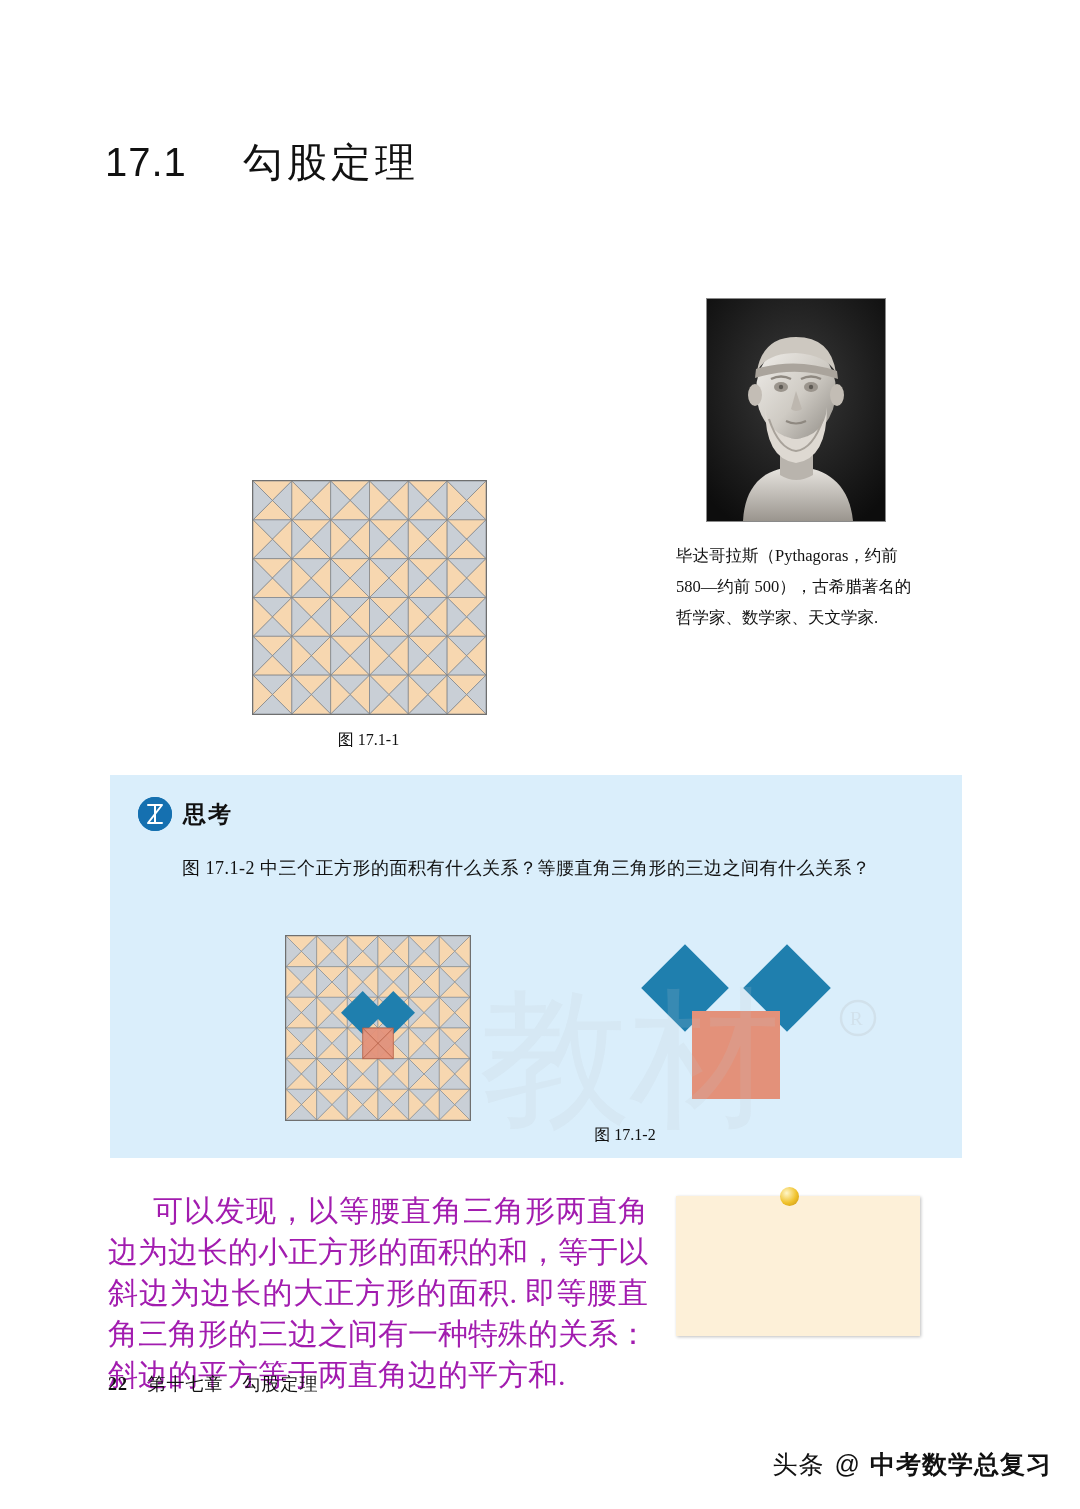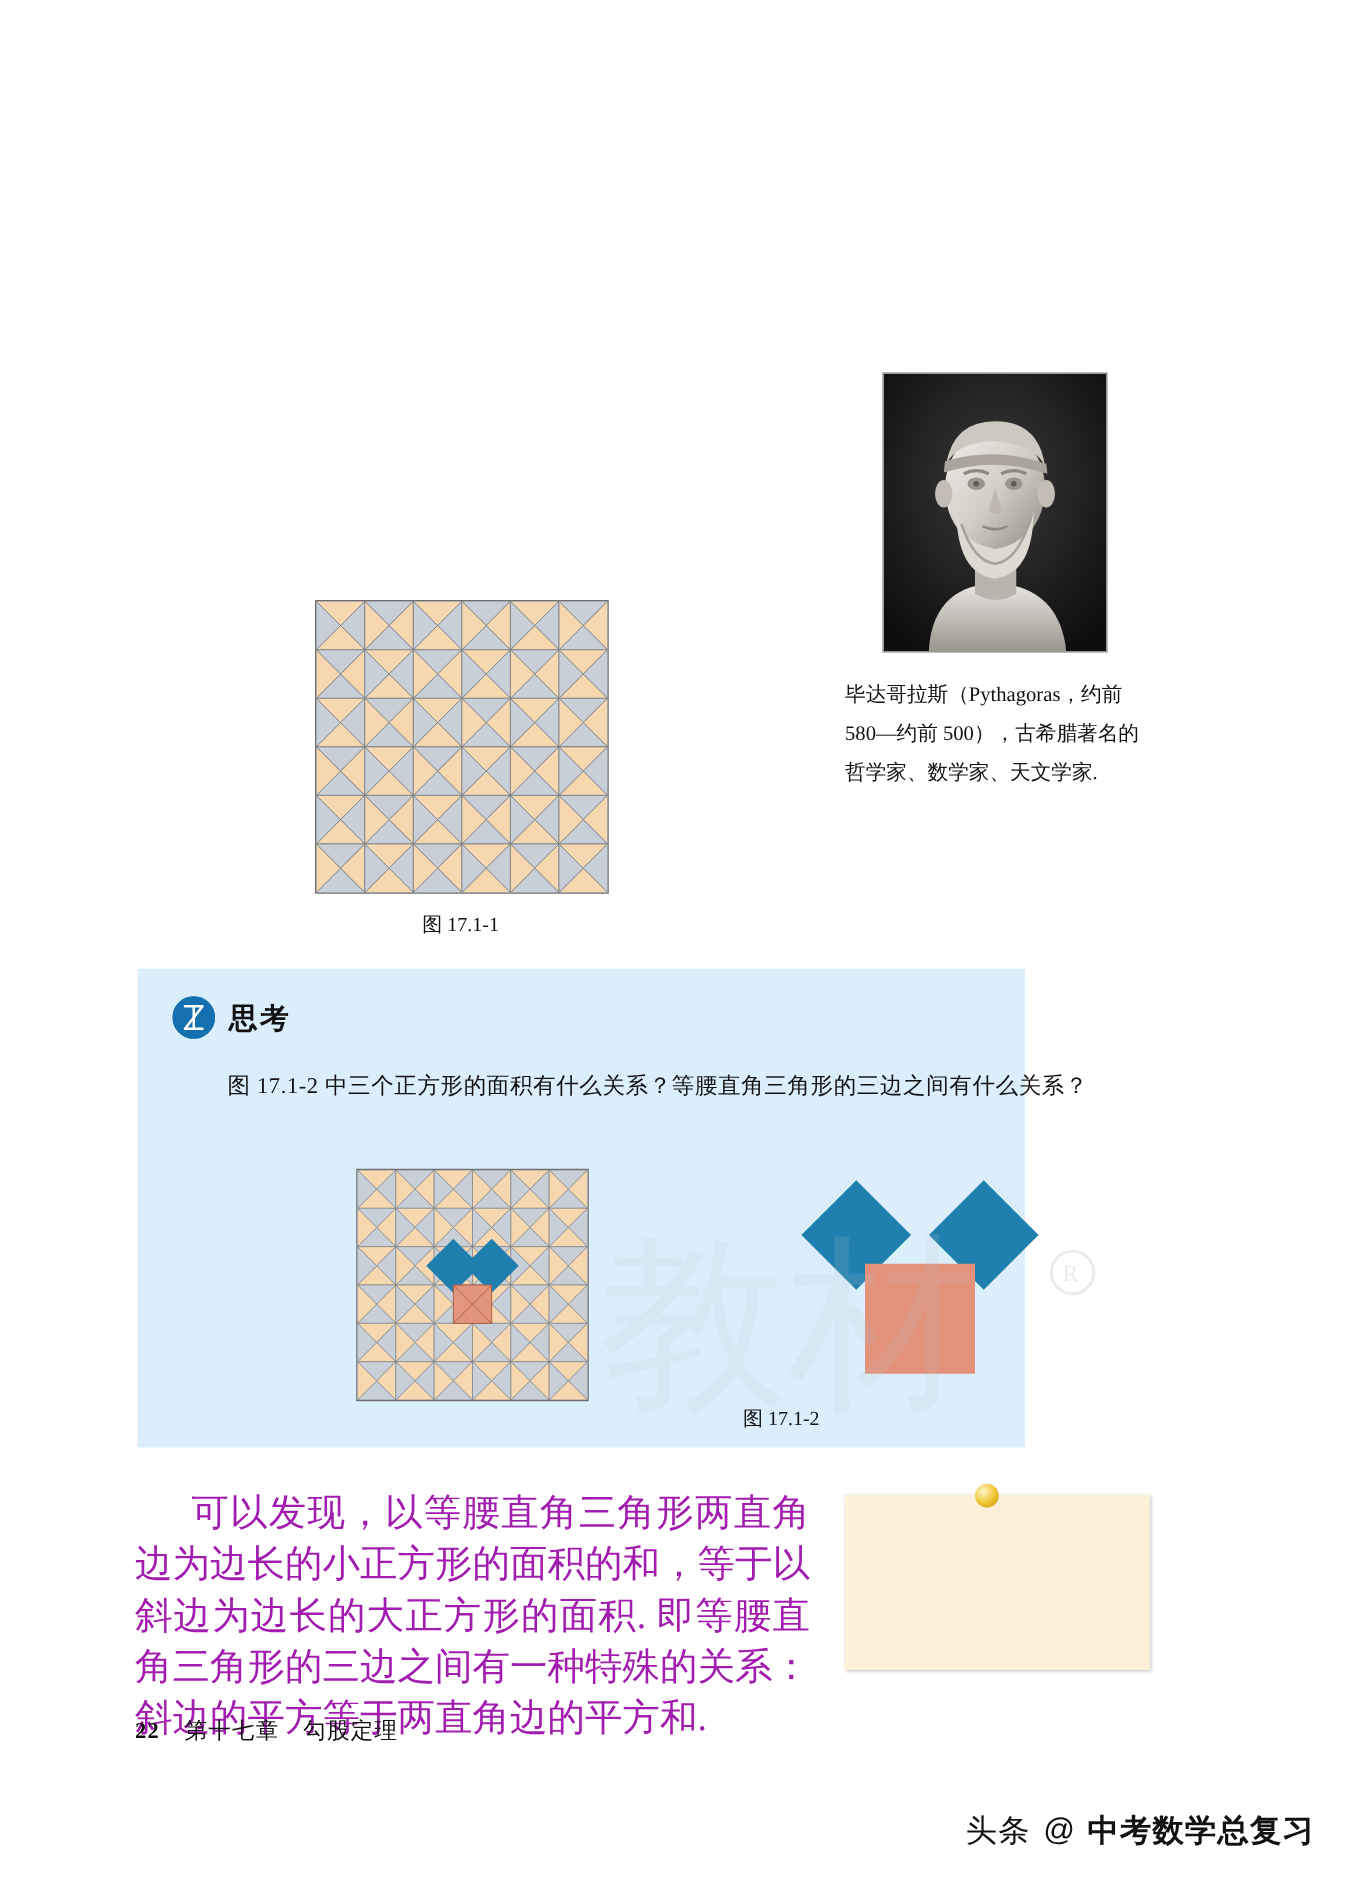--- a/index.html
+++ b/index.html
@@ -51,21 +51,21 @@
     position:absolute;left:252px;top:480px;width:233px;height:233px;
     border:1px solid #6f6f6f;
   }
   .fig1-cap{
     position:absolute;left:252px;top:730px;width:233px;
     text-align:center;font-size:16px;color:#111;
   }
 
   
   .think-box{
-    position:absolute;left:110px;top:775px;width:710px;height:383px;
+    position:absolute;left:110px;top:775px;width:852px;height:383px;
     background:#daeefb;
   }
   .think-head{
     position:absolute;left:28px;top:22px;display:flex;align-items:center;gap:11px;
   }
   .think-badge{
     width:34px;height:34px;border-radius:50%;
     background:#1570b0;position:relative;display:block;
   }
   .think-label{
@@ -137,20 +137,25 @@
   }
   .brand-toutiao{font-size:25px;color:#111;letter-spacing:1px;}
   .brand-at{font-size:25px;color:#111;}
   .brand-name{font-size:25px;color:#111;font-weight:bold;letter-spacing:1px;}
 </style>
 </head>
 <body>
 
 <div class="page">
 
+  <div class="chapter-title">
+    <span class="num">17.1</span>
+    <span style="display:inline-block;width:26px"></span>
+    <span>勾股定理</span>
+  </div>
 
 
   <div class="portrait-box">
     <svg class="portrait-img" viewBox="0 0 178 222" preserveAspectRatio="none">
       <defs>
         <radialGradient id="bgp" cx="50%" cy="40%" r="70%">
           <stop offset="0%" stop-color="#3a3a3a"></stop>
           <stop offset="100%" stop-color="#0d0d0d"></stop>
         </radialGradient>
         <linearGradient id="stone" x1="0" y1="0" x2="1" y2="1">

